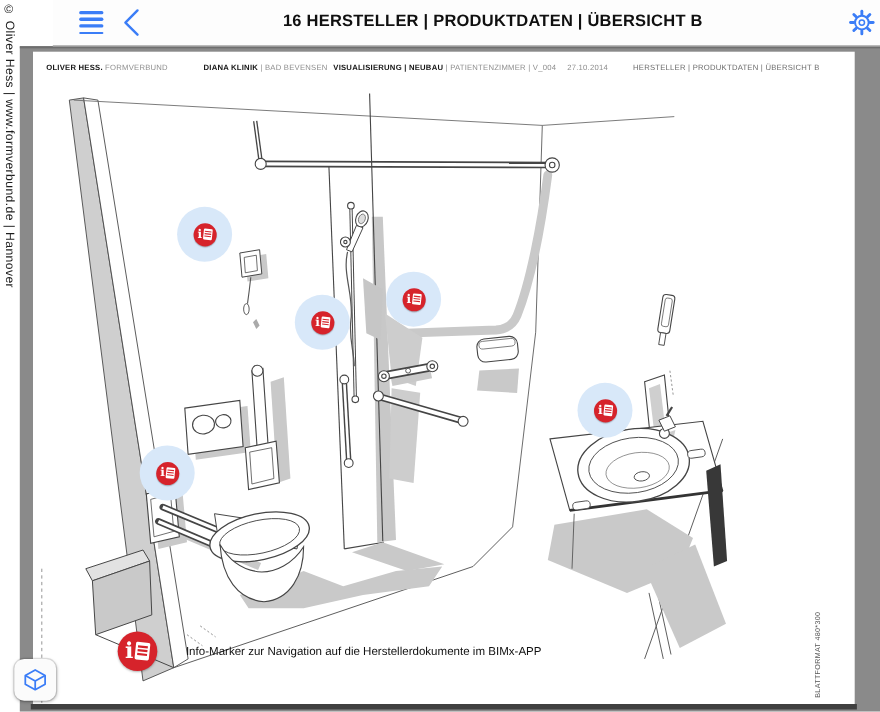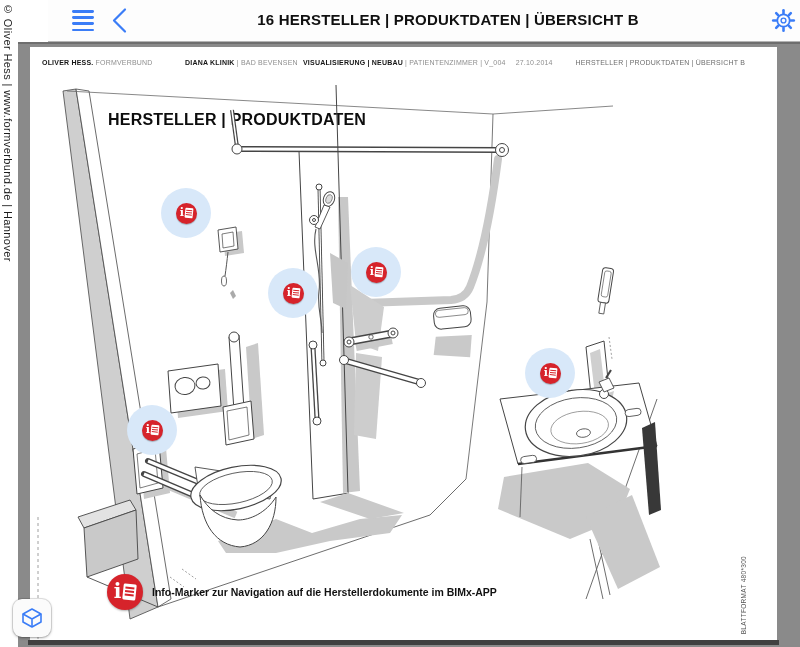--- a/index.html
+++ b/index.html
@@ -55,21 +55,21 @@
                 box-shadow:0 2.2px 0 #d6232b,0 4.4px 0 #d6232b;}
 
   
   .legend{position:absolute;left:77px;top:527px;display:flex;align-items:center;gap:9px;}
   .redcirc{width:36px;height:36px;border-radius:50%;background:#d6232b;display:flex;flex:none;
            align-items:center;justify-content:center;gap:2px;box-shadow:0 1px 2px rgba(0,0,0,.3);}
   .gi{color:#fff;font-family:"DejaVu Serif",serif;font-weight:bold;font-size:20px;line-height:1;margin-top:-2px;}
   .gdoc{width:13px;height:16px;background:#fff;border-radius:1.5px;position:relative;transform:rotate(6deg);}
   .gdoc::before{content:"";position:absolute;left:2px;right:2px;top:3px;height:1.5px;background:#d6232b;
                 box-shadow:0 3.5px 0 #d6232b,0 7px 0 #d6232b;}
-  .legend-text{font-size:10.5px;font-weight:bold;color:#111;white-space:nowrap;}
+  .legend-text{font-size:10.5px;font-weight:normal;color:#111;white-space:nowrap;margin-left:17px;}
 
   
   .bimx-btn{position:absolute;left:13px;top:599px;width:38px;height:38px;background:#fbfbfb;
             border-radius:9px;z-index:7;display:flex;align-items:center;justify-content:center;
             box-shadow:0 0 0 1px rgba(0,0,0,.10),0 1px 3px rgba(0,0,0,.3);cursor:pointer;}
 </style>
 </head>
 <body>
 
 <div class="toolbar">
@@ -115,21 +115,20 @@
 
 <div class="canvas">
   <div class="sheet-edge"></div>
   <div class="sheet">
 
     <div class="hdr hdr-a"><b>OLIVER HESS.</b><span> FORMVERBUND</span></div>
     <div class="hdr hdr-b"><b>DIANA KLINIK</b><span> | BAD BEVENSEN</span></div>
     <div class="hdr hdr-c"><b>VISUALISIERUNG | NEUBAU</b><span> | PATIENTENZIMMER | V_004</span><span class="date">27.10.2014</span></div>
     <div class="hdr hdr-d">HERSTELLER | PRODUKTDATEN | ÜBERSICHT B</div>
 
-    <div class="draw-title">HERSTELLER | PRODUKTDATEN</div>
 
     <svg class="drawing" viewBox="0 0 747 593">
       <g stroke="#454545" stroke-width="1" fill="none">
 
         <g>
           <polygon points="33,44 46,42 128,560 100,572" fill="#cfcfcf" stroke-width=".8"></polygon>
           <polygon points="46,42 59,44 141,552 128,560" fill="#ffffff" stroke-width=".8"></polygon>
           <path d="M37,44 L463,67 L583,59" stroke="#6a6a6a" stroke-width=".8"></path>
           <path d="M463,67 L457,255 L436,432" stroke="#6a6a6a" stroke-width=".9"></path>
           <path d="M128,560 L400,468 L436,432" stroke="#5c5c5c" stroke-width=".9"></path>

